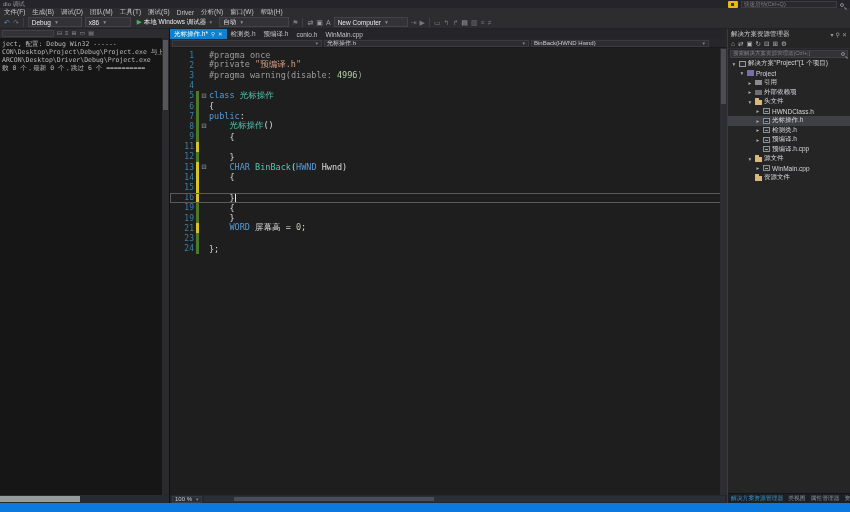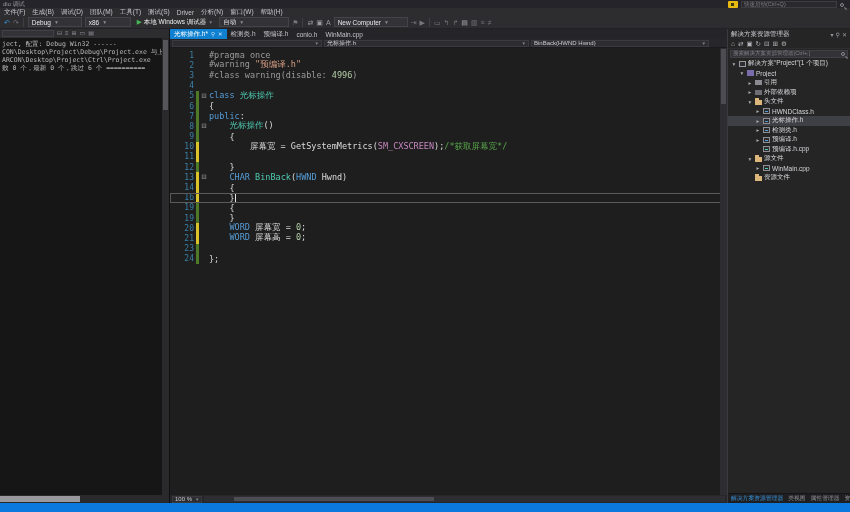--- a/index.html
+++ b/index.html
@@ -195,21 +195,21 @@
         <div class="lp-combo"></div>
         <span class="lp-icon">⊟</span>
         <span class="lp-icon">≡</span>
         <span class="lp-icon">⊞</span>
         <span class="lp-icon">▭</span>
         <span class="lp-icon">▤</span>
       </div>
       <div class="lp-output" id="output-lines">
           <div class="out-line">ject, 配置: Debug Win32 ------</div>
           <div class="out-line">CON\Desktop\Project\Debug\Project.exe 与上一个增量链接没有生成它；正在</div>
-          <div class="out-line">ARCON\Desktop\Project\Ctrl\Project.exe</div>
+          <div class="out-line">ARCON\Desktop\Driver\Debug\Project.exe</div>
           <div class="out-line">败 0 个，最新 0 个，跳过 6 个 ==========</div>
         </div>
       <div class="lp-vscroll">
           <div class="lp-vthumb"></div>
         </div>
       <div class="lp-hscroll">
           <div class="lp-hthumb"></div>
         </div>
     </div>
 
@@ -251,27 +251,27 @@
           <div class="code-row">
             <span class="ln">1</span>
             <span class="chg"></span>
             <span class="foldc"></span>
             <span class="codetxt"><span class="tk-pp">#pragma once</span></span>
           </div>
           <div class="code-row">
             <span class="ln">2</span>
             <span class="chg"></span>
             <span class="foldc"></span>
-            <span class="codetxt"><span class="tk-pp">#warning </span><span class="tk-str">"预编译.h"</span></span>
+            <span class="codetxt"><span class="tk-pp">#private </span><span class="tk-str">"预编译.h"</span></span>
           </div>
           <div class="code-row">
             <span class="ln">3</span>
             <span class="chg"></span>
             <span class="foldc"></span>
-            <span class="codetxt"><span class="tk-pp">#class warning(disable: </span><span class="tk-num">4996</span><span class="tk-pp">)</span></span>
+            <span class="codetxt"><span class="tk-pp">#pragma warning(disable: </span><span class="tk-num">4996</span><span class="tk-pp">)</span></span>
           </div>
           <div class="code-row">
             <span class="ln">4</span>
             <span class="chg"></span>
             <span class="foldc"></span>
             <span class="codetxt"></span>
           </div>
           <div class="code-row">
             <span class="ln">5</span>
             <span class="chg g"></span>
@@ -296,26 +296,20 @@
             <span class="foldc">⊟</span>
             <span class="codetxt"><span class="tk-def">    </span><span class="tk-type">光标操作</span><span class="tk-def">()</span></span>
           </div>
           <div class="code-row">
             <span class="ln">9</span>
             <span class="chg g"></span>
             <span class="foldc"></span>
             <span class="codetxt"><span class="tk-def">    {</span></span>
           </div>
           <div class="code-row">
-            <span class="ln">10</span>
-            <span class="chg y"></span>
-            <span class="foldc"></span>
-            <span class="codetxt"><span class="tk-def">        屏幕宽 = GetSystemMetrics(</span><span class="tk-mac">SM_CXSCREEN</span><span class="tk-def">);</span><span class="tk-com">/*获取屏幕宽*/</span></span>
-          </div>
-          <div class="code-row">
             <span class="ln">11</span>
             <span class="chg y"></span>
             <span class="foldc"></span>
           </div>
           <div class="code-row">
             <span class="ln">12</span>
             <span class="chg g"></span>
             <span class="foldc"></span>
             <span class="codetxt"><span class="tk-def">    }</span></span>
           </div>
@@ -324,43 +318,43 @@
             <span class="chg y"></span>
             <span class="foldc">⊟</span>
             <span class="codetxt"><span class="tk-def">    </span><span class="tk-kw">CHAR</span><span class="tk-def"> </span><span class="tk-type">BinBack</span><span class="tk-def">(</span><span class="tk-kw">HWND</span><span class="tk-def"> Hwnd)</span></span>
           </div>
           <div class="code-row">
             <span class="ln">14</span>
             <span class="chg y"></span>
             <span class="foldc"></span>
             <span class="codetxt"><span class="tk-def">    {</span></span>
           </div>
+          <div class="code-row">
+            <span class="ln">15</span>
+            <span class="chg y"></span>
+            <span class="foldc"></span>
+            <span class="codetxt"></span>
+          </div>
           <div class="code-row current">
             <span class="ln">16</span>
             <span class="chg y"></span>
             <span class="foldc"></span>
             <span class="codetxt"><span class="tk-def">    }</span><span class="caret"></span></span>
           </div>
           <div class="code-row">
             <span class="ln">19</span>
             <span class="chg g"></span>
             <span class="foldc"></span>
             <span class="codetxt"><span class="tk-def">    {</span></span>
           </div>
           <div class="code-row">
             <span class="ln">19</span>
             <span class="chg g"></span>
             <span class="foldc"></span>
             <span class="codetxt"><span class="tk-def">    }</span></span>
-          </div>
-          <div class="code-row">
-            <span class="ln">20</span>
-            <span class="chg y"></span>
-            <span class="foldc"></span>
-            <span class="codetxt"><span class="tk-def">    </span><span class="tk-kw">WORD</span><span class="tk-def"> 屏幕宽 = </span><span class="tk-num">0</span><span class="tk-def">;</span></span>
           </div>
           <div class="code-row">
             <span class="ln">21</span>
             <span class="chg y"></span>
             <span class="foldc"></span>
             <span class="codetxt"><span class="tk-def">    </span><span class="tk-kw">WORD</span><span class="tk-def"> 屏幕高 = </span><span class="tk-num">0</span><span class="tk-def">;</span></span>
           </div>
           <div class="code-row">
             <span class="ln">23</span>
             <span class="chg g"></span>

